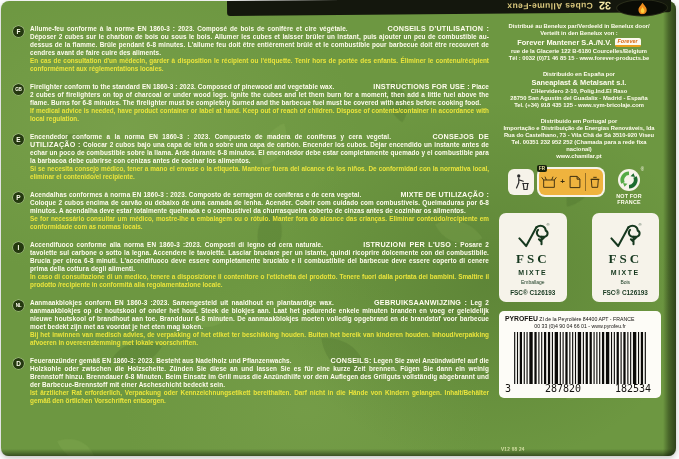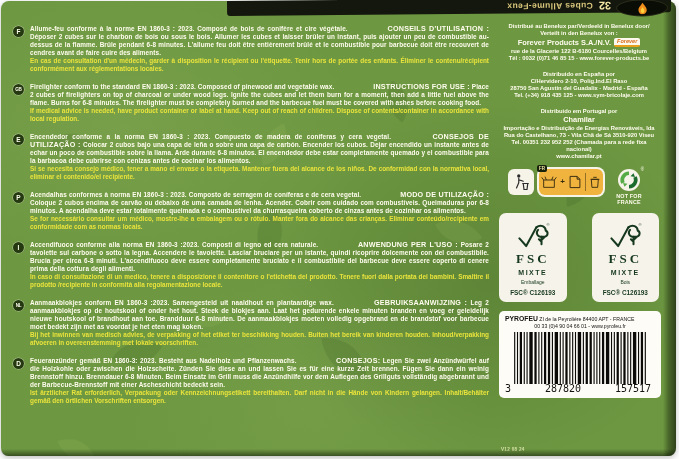--- a/index.html
+++ b/index.html
@@ -162,33 +162,33 @@
           </p>
           <p class="warning">Si se necesita consejo médico, tener a mano el envase o la etiqueta. Mantener fuera del alcance de los niños. De conformidad con la normativa local, eliminar el contenido/el recipiente.</p>
         </div>
       </div>
 
       <div class="section">
         <span class="badge">P</span>
         <div class="section-text">
           <p class="para">
             <span>Acendalhas conformes à norma EN 1860-3 : 2023. Composto de serragem de coníferas e de cera vegetal.</span>
-            <b class="hdr">MODO DE UTILIZAÇÃO :</b>
+            <b class="hdr">MIXTE DE UTILIZAÇÃO :</b>
             <span>Coloque 2 cubos encima de carvão ou debaixo de uma camada de lenha. Acender. Cobrir com cuidado com combustíveis. Queimaduras por 6-8 minutos. A acendalha deve estar totalmente queimada e o combustível da churrasqueira coberto de cinzas antes de cozinhar os alimentos.</span>
           </p>
           <p class="warning">Se for necessário consultar um médico, mostre-lhe a embalagem ou o rótulo. Manter fora do alcance das crianças. Eliminar conteúdo/recipiente em conformidade com as normas locais.</p>
         </div>
       </div>
 
       <div class="section">
         <span class="badge">I</span>
         <div class="section-text">
           <p class="para">
             <span>Accendifuoco conforme alla norma EN 1860-3 :2023. Composti di legno ed cera naturale.</span>
-            <b class="hdr">ANWENDUNG PER L'USO :</b>
+            <b class="hdr">ISTRUZIONI PER L'USO :</b>
             <span>Posare 2 tavolette sul carbone o sotto la legna. Accendere le tavolette. Lasciar bruciare per un istante, quindi ricoprire dolcemente con del combustibile. Brucia per circa 6-8 minuti. L'accendifuoco deve essere completamente bruciato e il combustibile del barbecue deve essere coperto di cenere prima della cottura degli alimenti.</span>
           </p>
           <p class="warning">In caso di consultazione di un medico, tenere a disposizione il contenitore o l'etichetta del prodotto. Tenere fuori dalla portata dei bambini. Smaltire il prodotto /recipiente in conformità alla regolamentazione locale.</p>
         </div>
       </div>
 
       <div class="section">
         <span class="badge badge-2">NL</span>
         <div class="section-text">
           <p class="para">
@@ -198,57 +198,57 @@
           </p>
           <p class="warning">Bij het inwinnen van medisch advies, de verpakking of het etiket ter beschikking houden. Buiten het bereik van kinderen houden. Inhoud/verpakking afvoeren in overeenstemming met lokale voorschriften.</p>
         </div>
       </div>
 
       <div class="section">
         <span class="badge">D</span>
         <div class="section-text">
           <p class="para">
             <span>Feueranzünder gemäß EN 1860-3: 2023. Besteht aus Nadelholz und Pflanzenwachs.</span>
-            <b class="hdr">CONSEJOS:</b>
+            <b class="hdr">CONSEILS:</b>
             <span>Legen Sie zwei Anzündwürfel auf die Holzkohle oder zwischen die Holzscheite. Zünden Sie diese an und lassen Sie es für eine kurze Zeit brennen. Fügen Sie dann ein weinig Brennstoff hinzu. Brenndauer 6-8 Minuten. Beim Einsatz im Grill muss die Anzündhilfe vor dem Auflegen des Grillguts vollständig abgebrannt und der Barbecue-Brennstoff mit einer Ascheschicht bedeckt sein.</span>
           </p>
           <p class="warning">Ist ärztlicher Rat erforderlich, Verpackung oder Kennzeichnungsetikett bereithalten. Darf nicht in die Hände von Kindern gelangen. Inhalt/Behälter gemäß den örtlichen Vorschriften entsorgen.</p>
         </div>
       </div>
     </div>
 
   <div class="sidebar">
 
     <div>
 
         <div class="dist">
           <div class="dist-heading auto-hide">Distribué au Benelux par/Verdeeld in Benelux door/ Verteilt in den Benelux von :</div>
           <div class="dist-nameline">
-            <span class="dist-name">Forever Products S.A./N.V.</span>
+            <span class="dist-name">Forever Mantener S.A./N.V.</span>
             <span class="forever-logo auto-hide">Forever</span>
           </div>
           <div class="dist-line auto-hide">rue de la Glacerie 122  B-6180 Courcelles/Belgium</div>
           <div class="dist-line auto-hide">Tél : 0032 (0)71 46 85 15 - www.forever-products.be</div>
 
         </div>
 
         <div class="dist">
           <div class="dist-heading auto-hide">Distribuido en España por</div>
+          <div class="dist-nameline">
+            <span class="dist-name">Saneaplast &amp; Metalsant s.l.</span>
+
+          </div>
           <div class="dist-line auto-hide">C/Hervidero 2-10, Polig.Ind.El Raso</div>
           <div class="dist-line auto-hide">28750 San Agustin del Guadalix - Madrid - España</div>
           <div class="dist-line auto-hide">Tel. (+34) 918 435 125 - www.sym-bricolaje.com</div>
 
         </div>
 
         <div class="dist">
           <div class="dist-heading auto-hide">Distribuido em Portugal por</div>
-          <div class="dist-nameline">
-            <span class="dist-name">Chamilar</span>
-
-          </div>
           <div class="dist-line auto-hide">Importação e Distribuição de Energias Renováveis, lda</div>
           <div class="dist-line auto-hide">Rua do Castelhano, 73 - Vila Chã de Sá 3510-920 Viseu</div>
           <div class="dist-line auto-hide">Tel. 00351 232 952 252 (Chamada para a rede fixa nacional)</div>
           <div class="dist-line auto-hide">www.chamilar.pt</div>
         </div>
       </div>
 
     <div class="icons-row">
       <div class="tidy-card">
         <svg width="18" height="18" viewBox="0 0 24 24">
@@ -380,21 +380,21 @@
           <rect x="122" y="0" width="2" height="40"></rect>
           <rect x="125.5" y="0" width="2" height="40"></rect>
           <rect x="129" y="0" width="1" height="40"></rect>
           <rect x="131.5" y="0" width="1" height="40"></rect>
           <rect x="134" y="0" width="1" height="40"></rect>
           <rect x="136.5" y="0" width="2" height="40"></rect>
         </svg>
       <div class="bar-digits">
         <span>3</span>
         <span>287820</span>
-        <span>157517</span>
+        <span>182534</span>
       </div>
     </div>
   </div>
 
   <div class="version">V12 08 24</div>
 
   <div class="right-bevel"></div>
   <div class="bottom-bevel"></div>
 </div>
 

